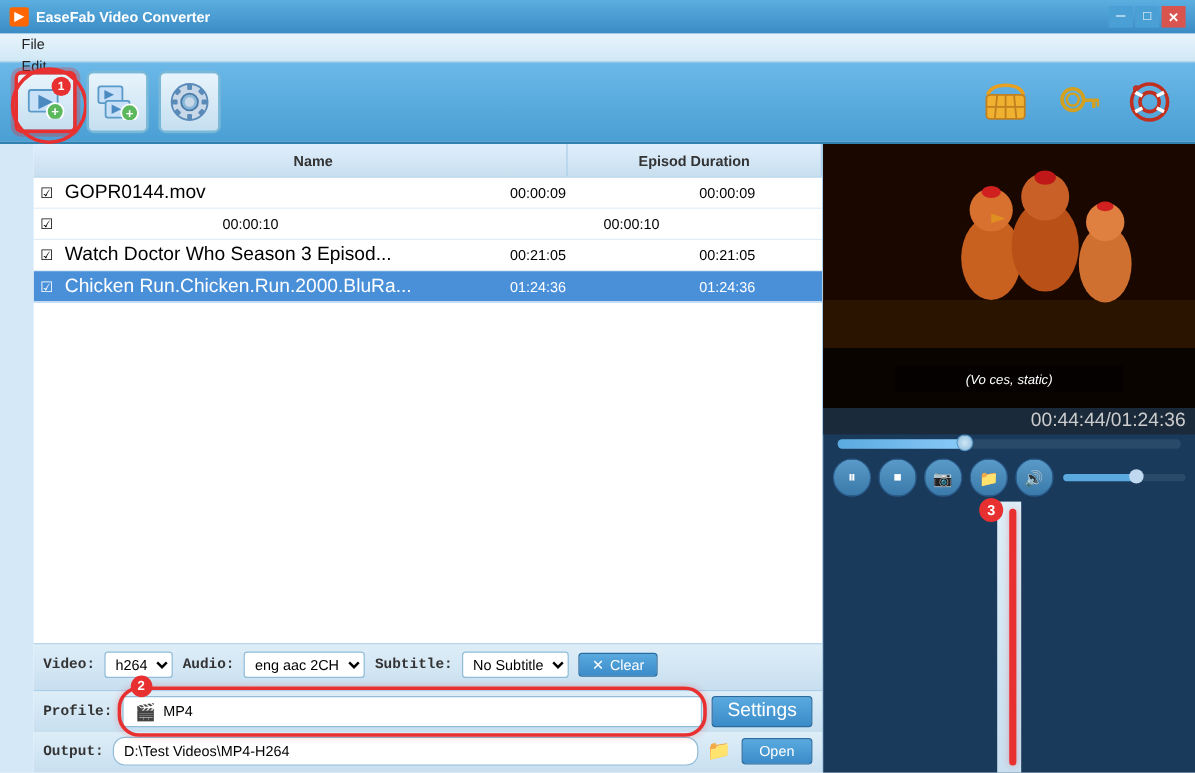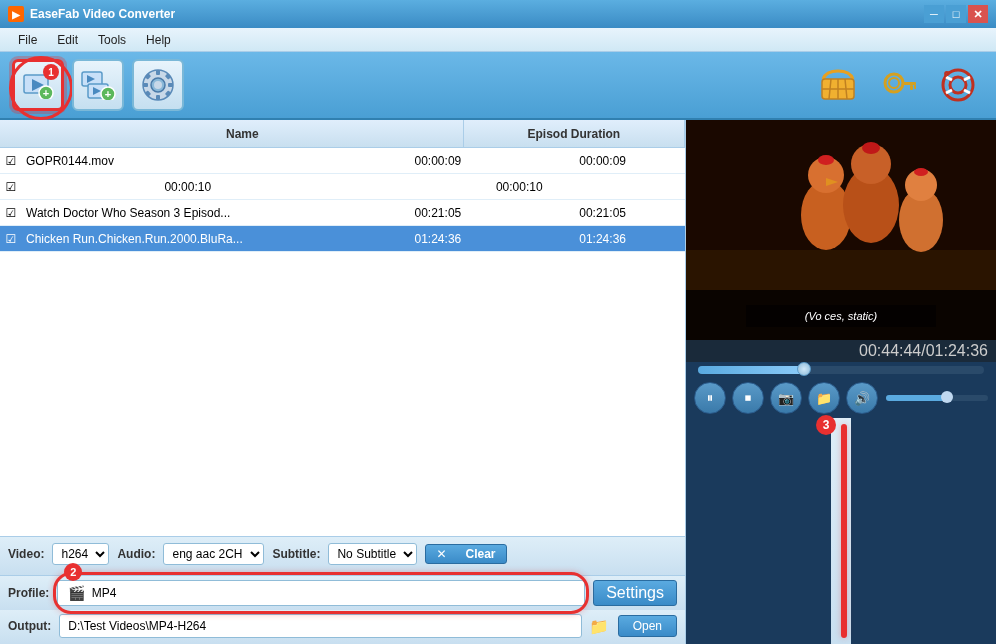--- a/index.html
+++ b/index.html
@@ -40,23 +40,24 @@
     }
     .title-btn.minimize { background: #4a9fd4; }
     .title-btn.maximize { background: #4a9fd4; }
     .title-btn.close { background: #d9534f; }
 
     
     .menu-bar {
       background: linear-gradient(to bottom, #e8f4fc, #d0e8f5);
       height: 24px;
       display: flex;
-      align-items: center;
+      align-items: flex-start;
       padding: 0 8px;
       border-bottom: 1px solid #aacde8;
+      flex-direction: column;
     }
     .menu-item {
       padding: 2px 10px;
       cursor: pointer;
       font-size: 12px;
       color: #222;
     }
 
     
     .toolbar {
@@ -100,20 +101,21 @@
       width: 64px; height: 64px;
       border: 3px solid #e83030;
       border-radius: 50%;
       pointer-events: none;
     }
 
     
     .main-area {
       display: flex;
       height: calc(644px - 28px - 24px - 68px);
+      padding-left: 28px;
     }
 
     
     .left-panel {
       flex: 1;
       background: white;
       border-right: 1px solid #aacde8;
       display: flex;
       flex-direction: column;
     }
@@ -137,25 +139,25 @@
     .file-list { flex: 1; overflow-y: auto; }
     .file-row {
       display: flex;
       align-items: center;
       height: 26px;
       border-bottom: 1px solid #e0eef8;
       cursor: pointer;
     }
     .file-row.selected { background: #4a90d9; color: white; }
     .file-row .check { width: 22px; display: flex; align-items: center; justify-content: center; }
-    .file-row .fn { flex: 2; padding-left: 4px; font-size: 12px; overflow: hidden; white-space: nowrap; text-overflow: ellipsis; }
+    .file-row .fn { flex: 2; padding-left: 4px; font-size: 16px; overflow: hidden; white-space: nowrap; text-overflow: ellipsis; }
     .file-row .orig { flex: 1; text-align: center; font-size: 12px; }
     .file-row .trim { flex: 1; text-align: center; font-size: 12px; }
 
-    .ctrl-label { font-size: 12px; font-weight: bold; color: #333; }
+    .ctrl-label { font-size: 12px; font-weight: bold; color: #333; font-family: Liberation Mono, monospace; }
     .ctrl-select {
       height: 22px;
       border: 1px solid #90bcd8;
       border-radius: 3px;
       background: white;
       font-size: 12px;
       padding: 0 4px;
     }
     .clear-btn {
       background: linear-gradient(to bottom, #5aaae0, #3a8bc8);
@@ -407,42 +409,42 @@
         <span class="ctrl-label">Audio:</span>
         <select class="ctrl-select">
           <option>eng aac 2CH</option>
         </select>
         <span class="ctrl-label">Subtitle:</span>
         <select class="ctrl-select">
           <option>No Subtitle</option>
         </select>
         <button class="clear-btn">
           <span>✕</span>
-          <span style="margin-left:16px;font-weight:bold;">Clear</span>
+          <span style="margin-left:2px;">Clear</span>
         </button>
       </div>
     </div>
 
     <div class="profile-row" style="position:relative;">
       <span class="ctrl-label">Profile:</span>
       <div style="position:relative;flex:1;display:flex;align-items:center;">
         <div style="position:absolute;top:-8px;left:-4px;right:-4px;bottom:-8px;border:3px solid #e83030;border-radius:18px;pointer-events:none;box-shadow:0 0 6px rgba(232,48,48,0.3);">
           <div style="position:absolute;top:-12px;left:8px;background:#e83030;color:white;border-radius:50%;width:18px;height:18px;font-size:11px;font-weight:bold;display:flex;align-items:center;justify-content:center;">2</div>
         </div>
         <div style="flex:1;height:26px;border:1px solid #90bcd8;border-radius:3px;background:white;padding:0 10px;font-size:12px;display:flex;align-items:center;gap:6px;">
           <span style="font-size:14px;">🎬</span>
           <span>MP4</span>
         </div>
       </div>
       <button class="settings-btn">Settings</button>
     </div>
 
     <div class="output-row">
       <span class="ctrl-label">Output:</span>
-      <input type="text" class="output-input" style="flex: 1 1 0%;" value="D:\Test Videos\MP4-H264">
+      <input type="text" class="output-input" style="flex: 1 1 0%; border-radius: 10px;" value="D:\Test Videos\MP4-H264">
       <span style="font-size:16px;cursor:pointer;">📁</span>
       <button class="open-btn">Open</button>
     </div>
   </div>
 
   <div class="right-panel">
 
     <div class="video-preview">
       <div class="scene-bg"></div>
 

